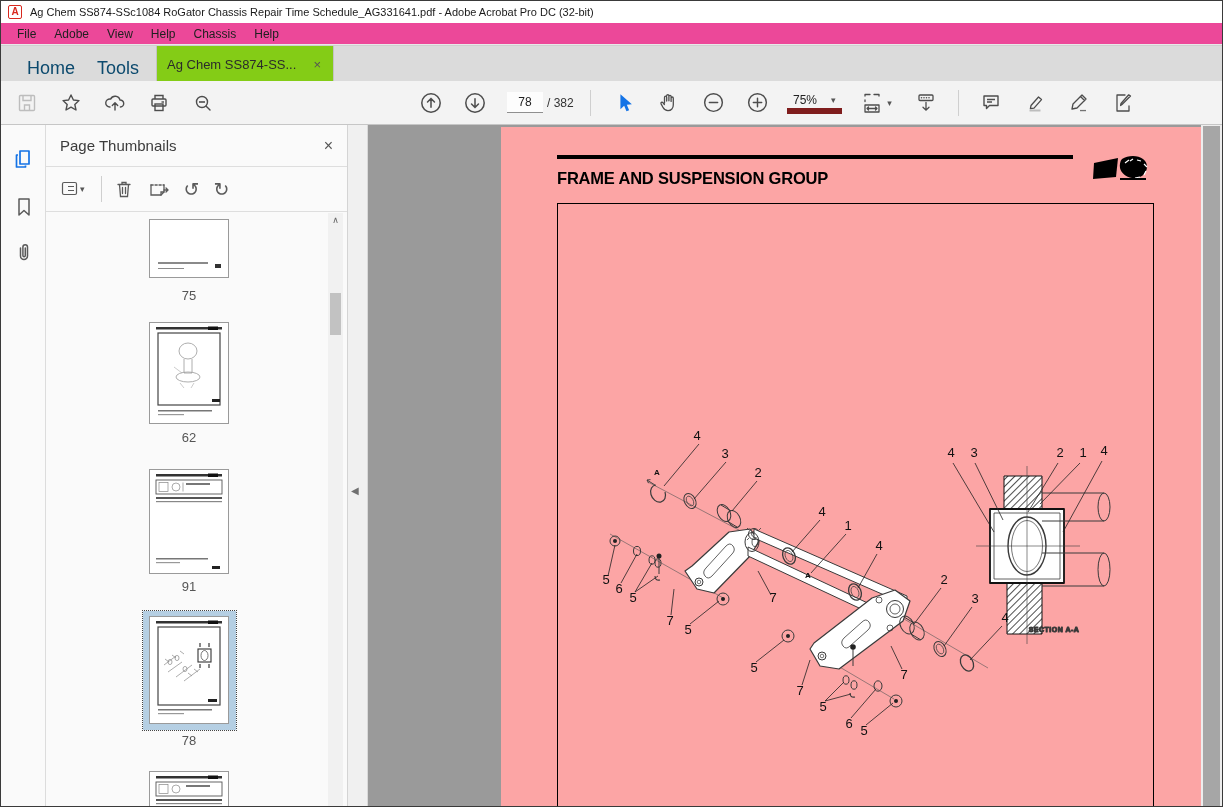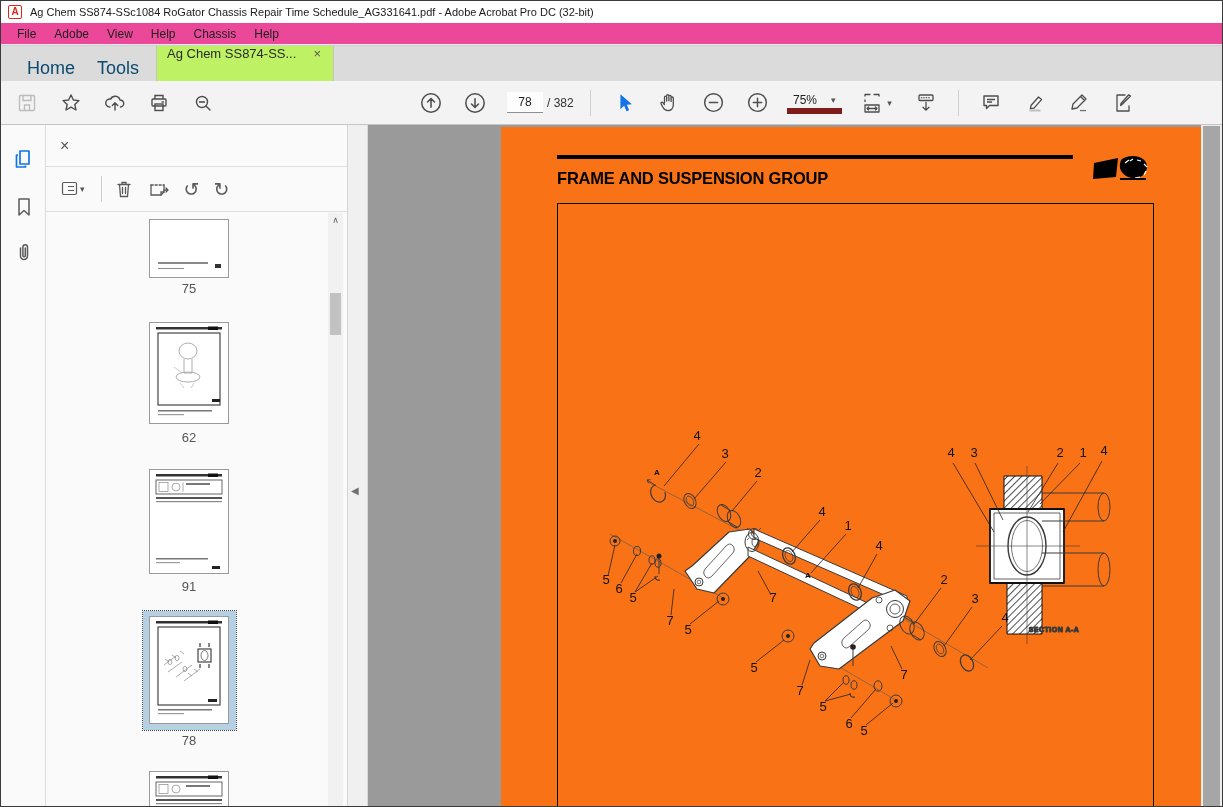--- a/index.html
+++ b/index.html
@@ -13,22 +13,22 @@
   .title-text { margin-left:8px; font-size:11px; color:#1a1a1a; white-space:nowrap; }
 
   
   .menubar { height:22px; background:#ec4899; display:flex; align-items:center; padding-left:7px; border-bottom:1px solid #e8e8e8; }
   .menu-item { font-size:12px; color:#202020; padding:2px 9px; cursor:default; }
 
   
   .tabbar { position:relative; height:36px; background:#dbdbdb; border-top:1px solid #cfcfcf; }
   .tab-plain { position:absolute; top:4px; height:36px; display:flex; align-items:center; padding:0 18px; font-size:18px; color:#0c4a6e; }
   .tab-home { left:8px; } .tab-tools { left:78px; }
-  .tab-doc { position:absolute; left:155px; top:0; width:178px; height:36px; background:#bef264;
-             border-left:1px solid #c3c3c3; border-right:1px solid #c3c3c3; display:flex; align-items:flex-start; padding:0 10px; }
+  .tab-doc { position:absolute; left:155px; top:0; width:178px; height:36px; background:#84cc16;
+             border-left:1px solid #c3c3c3; border-right:1px solid #c3c3c3; display:flex; align-items:center; padding:0 10px; }
   .tab-doc-label { font-size:13px; color:#2b2b2b; flex:1; white-space:nowrap; overflow:hidden; }
   .tab-close { font-size:13px; color:#555; padding:0 2px; }
 
   
   .toolbar { position:relative; height:44px; background:#f3f3f3; border-bottom:1px solid #c6c6c6; }
   .tb-group { position:absolute; top:0; height:43px; display:flex; align-items:center; }
   .tb-btn { width:30px; height:30px; display:flex; align-items:center; justify-content:center; margin:0 7px; }
   .tb-btn svg { display:block; }
   .vsep { width:1px; height:26px; background:#cfcfcf; margin:0 10px; }
   .page-box { width:36px; height:21px; border-bottom:1px solid #8f8f8f; background:#fdfdfd; text-align:center;
@@ -57,21 +57,21 @@
   .thumb-label { position:absolute; left:103px; width:80px; text-align:center; font-size:13px; color:#555; }
   .sel-box { position:absolute; left:97px; width:93px; background:#b5cfe3; outline:1px dotted #444; }
   .pscroll { position:absolute; right:4px; top:0; width:15px; bottom:0; background:#f1f1f1; }
   .pscroll-up { height:15px; text-align:center; font-size:9px; color:#666; line-height:14px; }
   .pscroll-thumb { position:absolute; left:2px; width:11px; background:#c2c2c2; }
 
   .collapse-strip { width:20px; background:#f0f0f0; border-right:1px solid #d9d9d9; position:relative; }
   .collapse-arrow { position:absolute; top:360px; left:3px; font-size:10px; color:#707070; }
 
   .docarea { flex:1; position:relative; background:#9a9a9a; overflow:hidden; }
-  .page { position:absolute; left:133px; top:2px; width:702px; height:679px; background:#f97316; overflow:hidden; }
+  .page { position:absolute; left:133px; top:2px; width:702px; height:679px; background:#fca5a5; overflow:hidden; }
   .rule { position:absolute; left:56px; top:28px; width:516px; height:4px; background:#000; }
   .heading { position:absolute; left:56px; top:42px; font-size:16.5px; font-weight:bold; color:#000; letter-spacing:-0.2px; }
   .logo { position:absolute; left:591px; top:24px; }
   .diagram-box { position:absolute; left:56px; top:76px; width:597px; height:610px; border:1px solid #000; }
   .docscroll { position:absolute; right:0; top:0; width:21px; bottom:0; background:#ededed; }
   .docscroll-thumb { position:absolute; left:2px; right:2px; top:1px; bottom:0; background:#a6a6a6; }
 
   
   .mini-line { position:absolute; background:#8a8a8a; }
   svg text.co { font-family:"Liberation Sans",sans-serif; font-size:13px; fill:#111; text-anchor:middle; }
@@ -245,20 +245,21 @@
             <path d="M7 4h10v16l-5-4.5L7 20z"></path>
           </svg></span>
       <span class="strip-ico" style="top:116px;">
         <svg width="24" height="24" viewBox="0 0 24 24" fill="none" stroke="#5a5a5a" stroke-width="1.5" stroke-linecap="round">
             <path d="M8.5 7v8a3.5 3.5 0 0 0 7 0V6a2.3 2.3 0 0 0-4.6 0v8.5a1.2 1.2 0 0 0 2.4 0V7"></path>
           </svg></span>
     </div>
 
     <div class="panel">
       <div class="panel-header">
+        <span class="panel-title">Page Thumbnails</span>
         <span class="panel-close">×</span>
       </div>
       <div class="panel-tools">
         <span class="pt-btn">
           <svg width="20" height="20" viewBox="0 0 20 20" fill="none" stroke="#5a5a5a" stroke-width="1.2">
               <rect x="2.5" y="3.5" width="14" height="12" rx="1.5"></rect>
               <path d="M5.5 7.5h.01M5.5 11.5h.01" stroke-width="1.8"></path>
               <path d="M8 7.5h6M8 11.5h6"></path>
             </svg>
           <span class="caret">▾</span>
@@ -281,21 +282,21 @@
         <span class="pt-btn glyph-btn">↻</span>
       </div>
 
       <div class="scrollarea">
 
         <div class="thumb-page" style="top:6px; height:59px;">
           <div class="mini-line" style="left:8px; right:20px; bottom:13px; height:2px;"></div>
           <div class="mini-line" style="left:8px; width:26px; bottom:8px; height:1px;"></div>
           <div class="mini-line" style="right:7px; width:6px; bottom:9px; height:4px; background:#333;"></div>
         </div>
-        <div class="thumb-label" style="top:68px;">75</div>
+        <div class="thumb-label" style="top:75px;">75</div>
 
         <div class="thumb-page" style="top:109px; height:102px;">
           <svg width="78" height="100" viewBox="0 0 78 100">
             <rect x="6" y="4" width="66" height="2.5" fill="#333"></rect>
               <rect x="58" y="3.5" width="10" height="3.5" fill="#111"></rect>
             <rect x="8" y="10" width="62" height="72" fill="none" stroke="#444" stroke-width="1.2"></rect>
             <ellipse cx="38" cy="28" rx="9" ry="8" fill="none" stroke="#999" stroke-width=".8"></ellipse>
             <path d="M34 36v14h8V36" fill="none" stroke="#999" stroke-width=".8"></path>
             <ellipse cx="38" cy="54" rx="12" ry="5" fill="none" stroke="#999" stroke-width=".8"></ellipse>
             <path d="M24 44l8 6M30 60l4 5M44 60l-3 5" stroke="#aaa" stroke-width=".6"></path>

